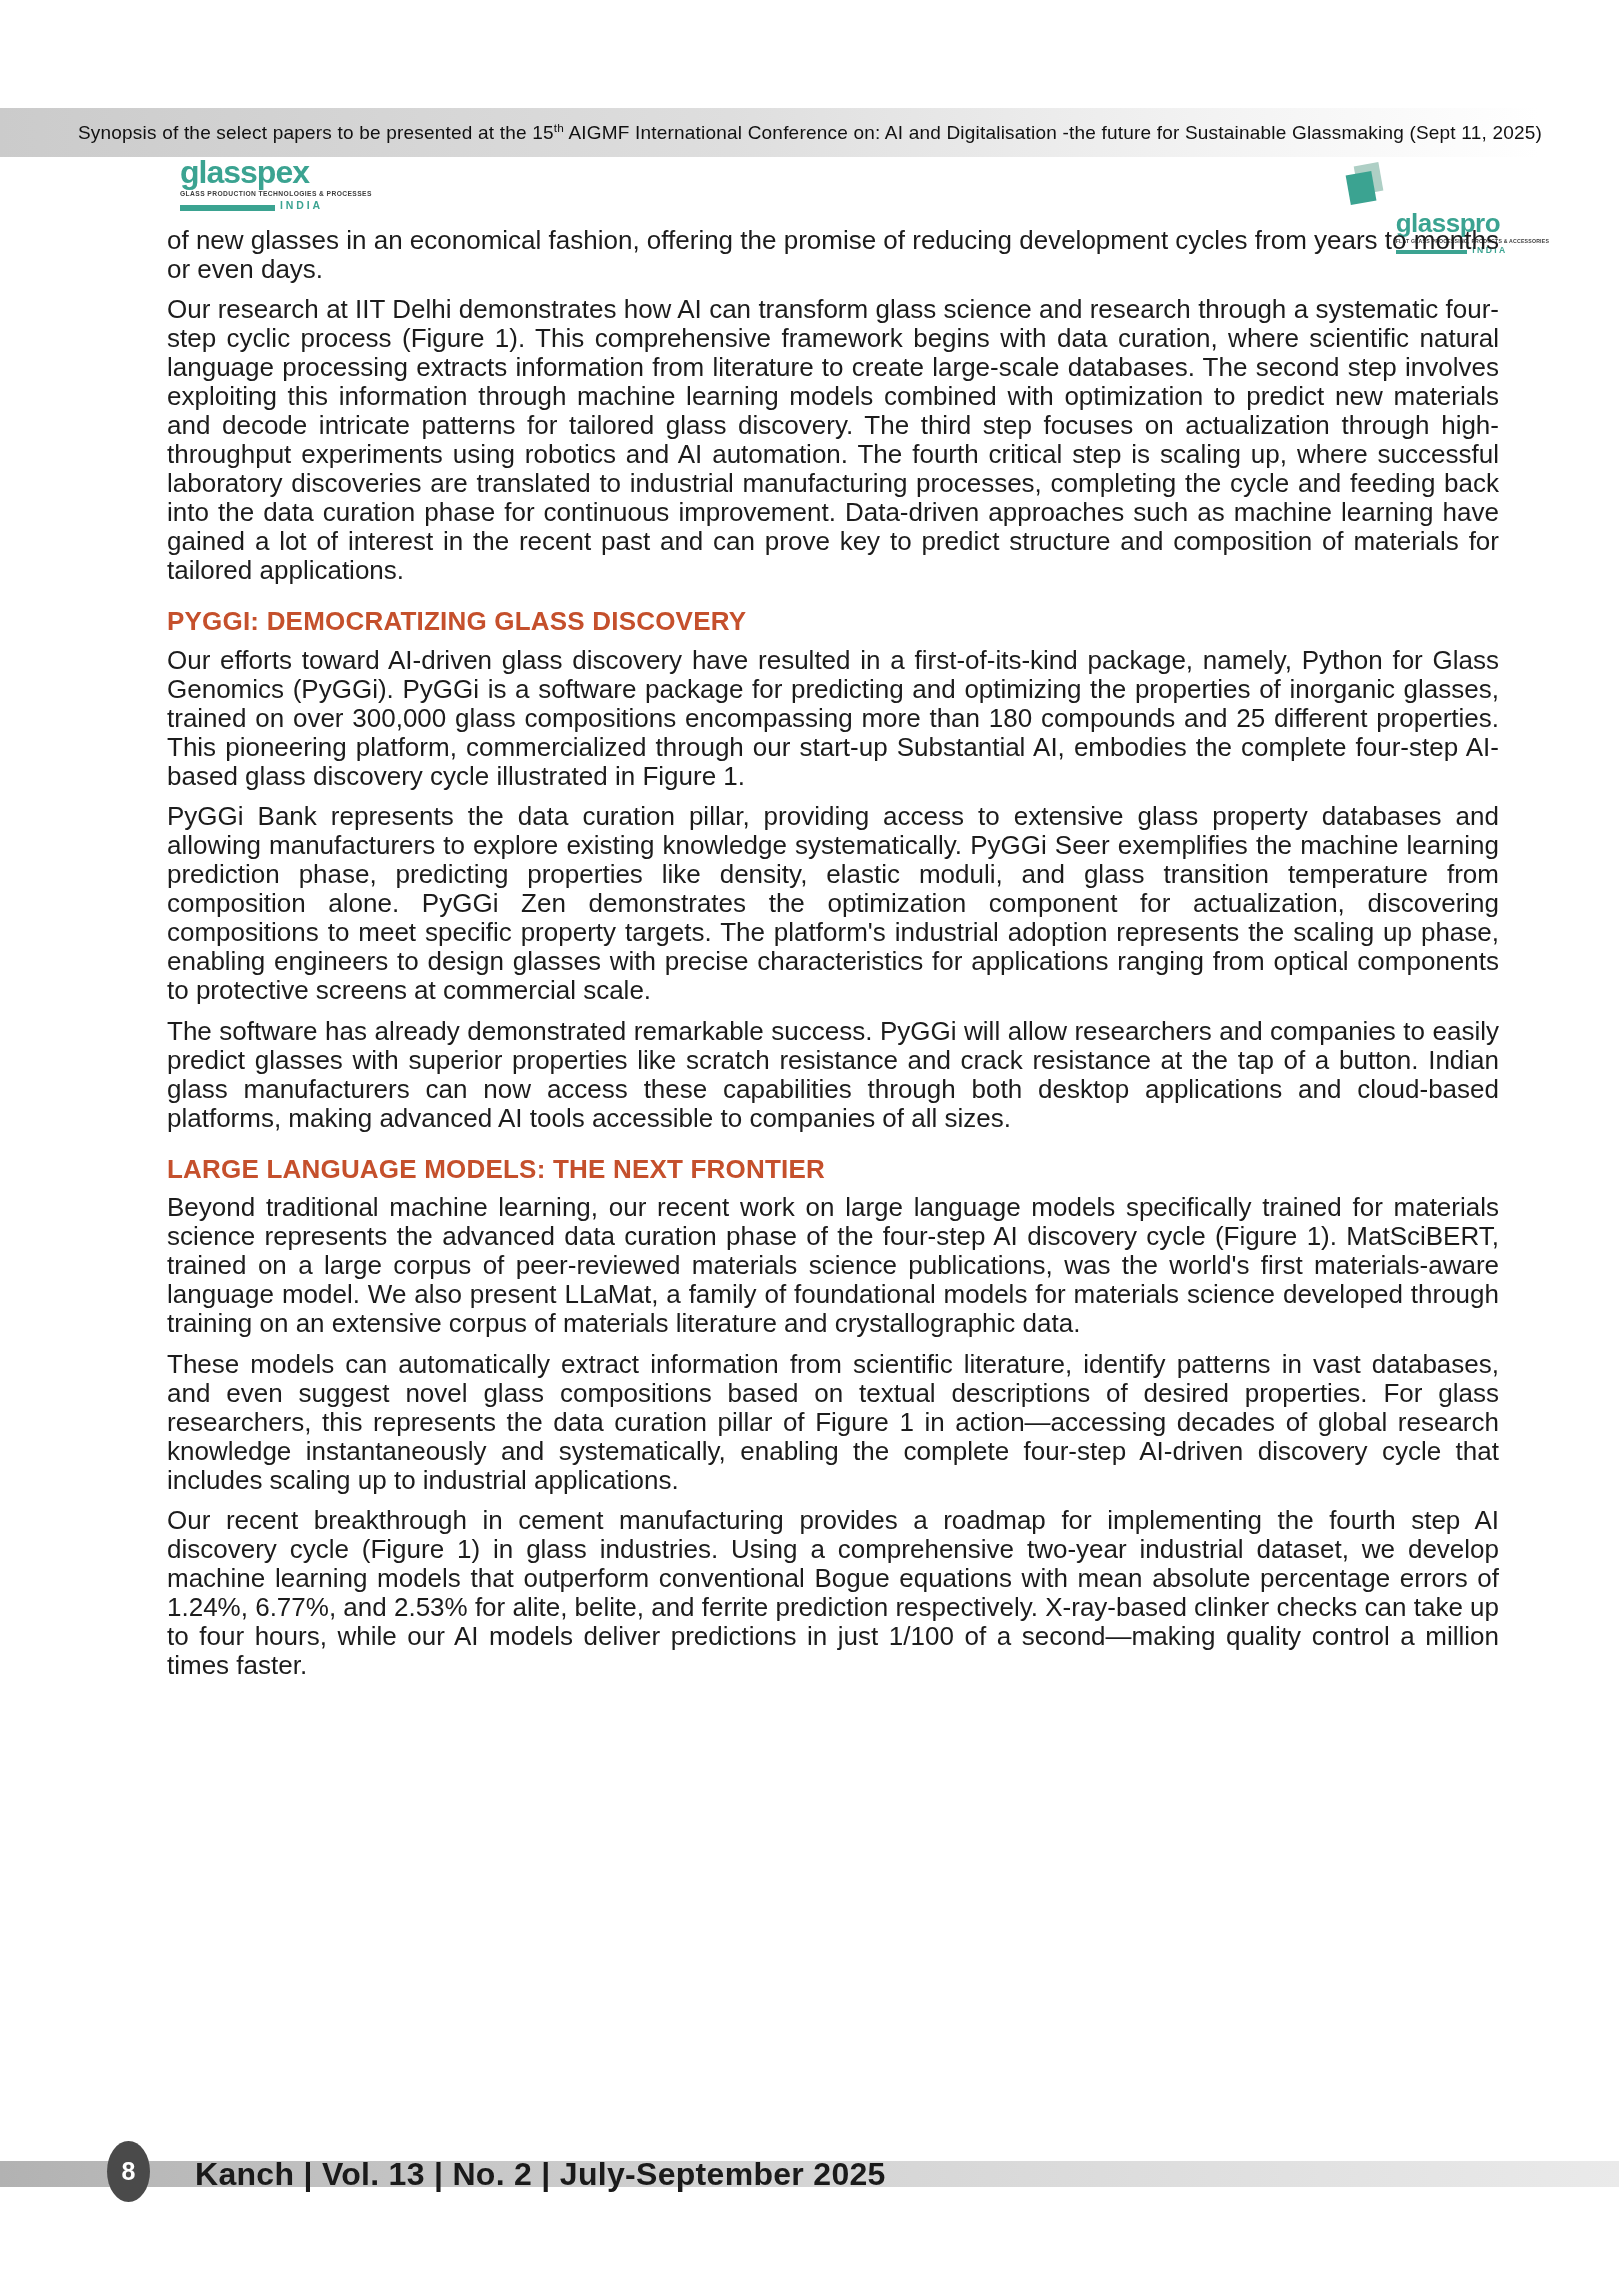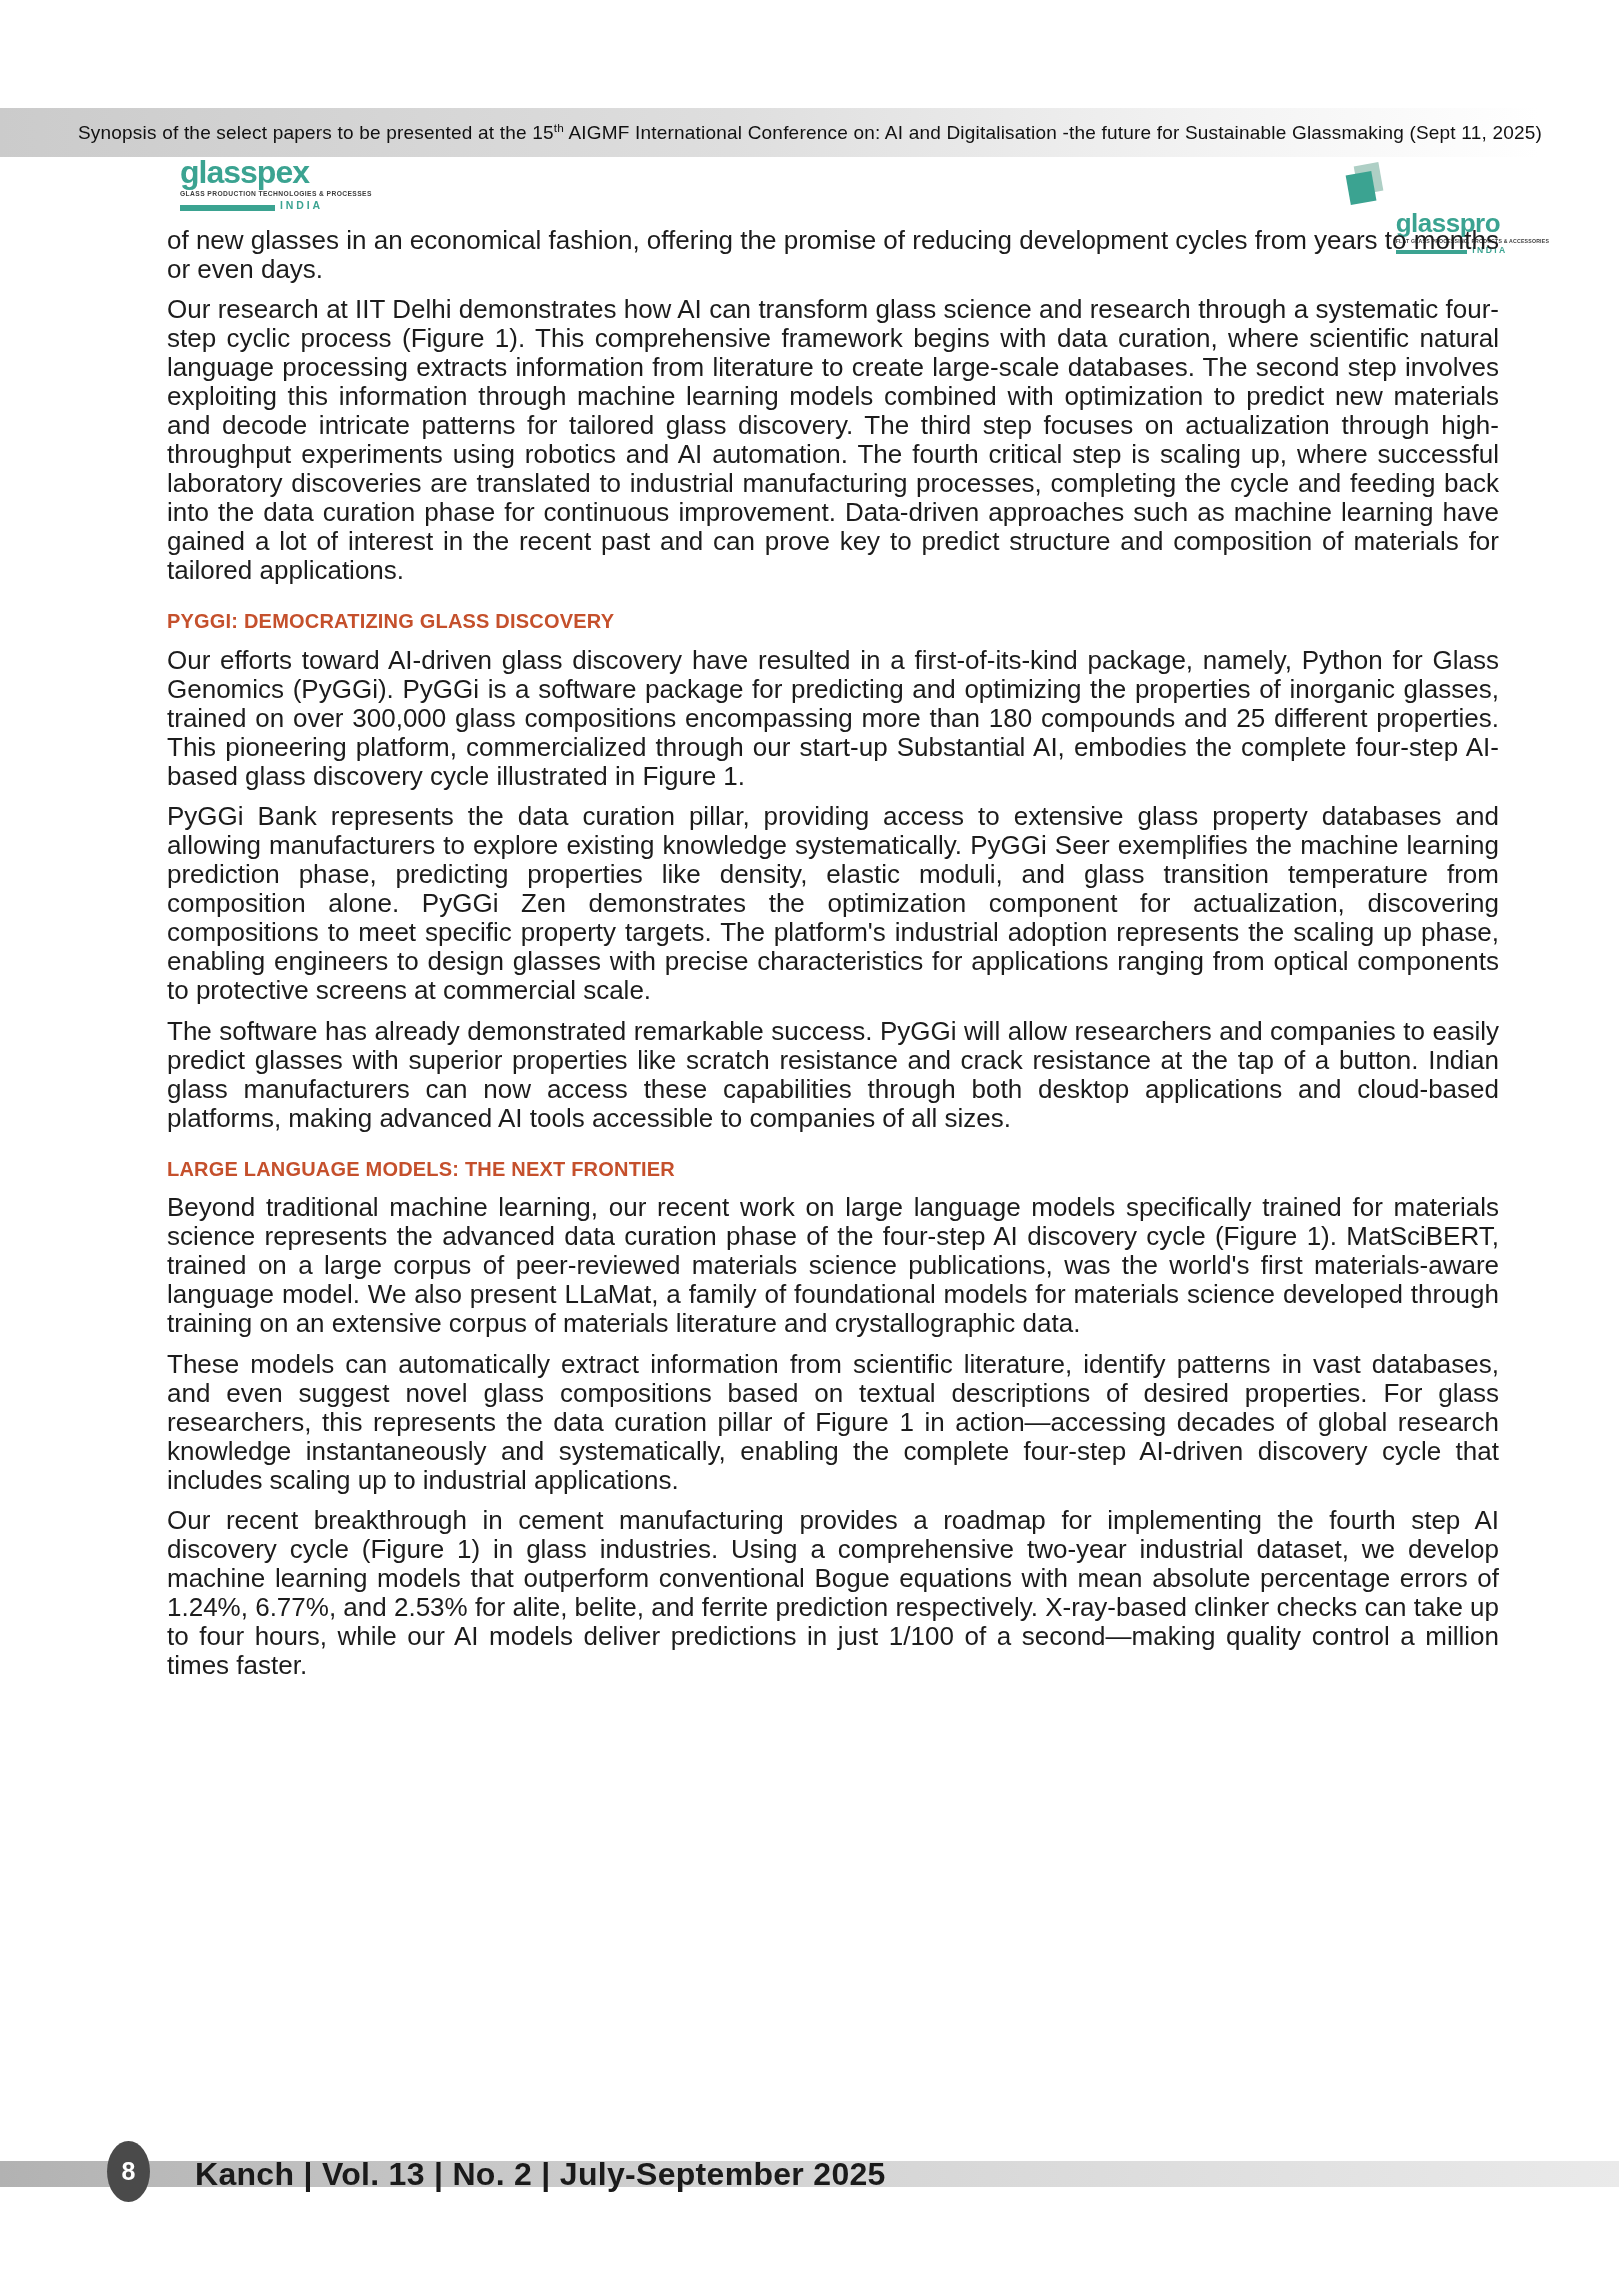--- a/index.html
+++ b/index.html
@@ -36,21 +36,21 @@
   .bar-row.small .india-label { font-size:8.6px; letter-spacing:2.4px; }
 
   
   .content { position:absolute; top:226px; left:167px; width:1332px; }
   .content p {
     font-size:26px; line-height:29px; text-align:justify;
     margin-bottom:11.4px; color:#1c1c1c;
   }
   .content h2 {
     margin-top:19px; margin-bottom:7.6px;
-    font-size:20px; line-height:34px; font-weight:bold;
+    font-size:26px; line-height:34px; font-weight:bold;
     color:var(--accent); letter-spacing:0.2px;
   }
 
   
   .footer-band {
     position:absolute; top:2161px; left:0; width:100%; height:26px;
     background:linear-gradient(to right, #b2b2b2 0%, #d2d2d2 45%, #eaeaea 100%);
   }
   .page-number-bubble {
     position:absolute; top:2141px; left:107px; width:43px; height:61px;

